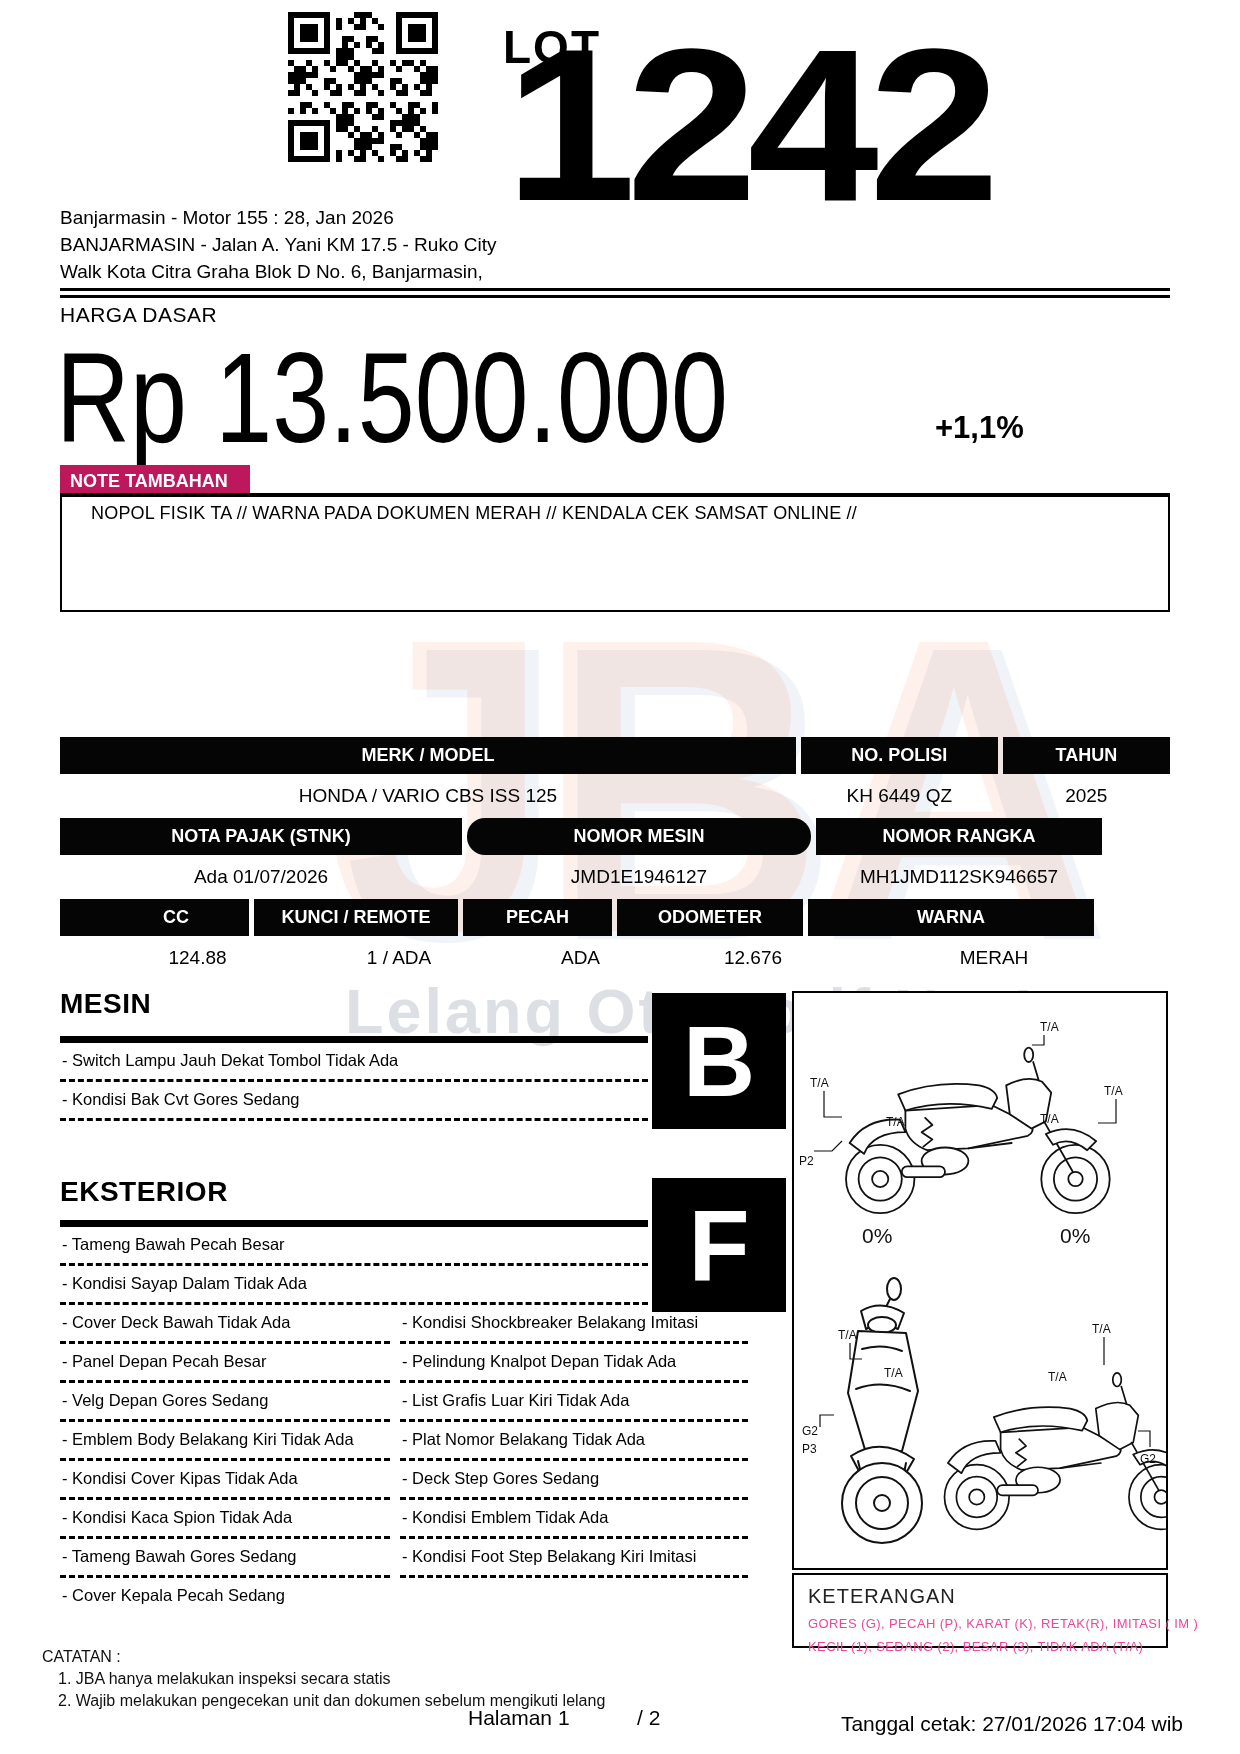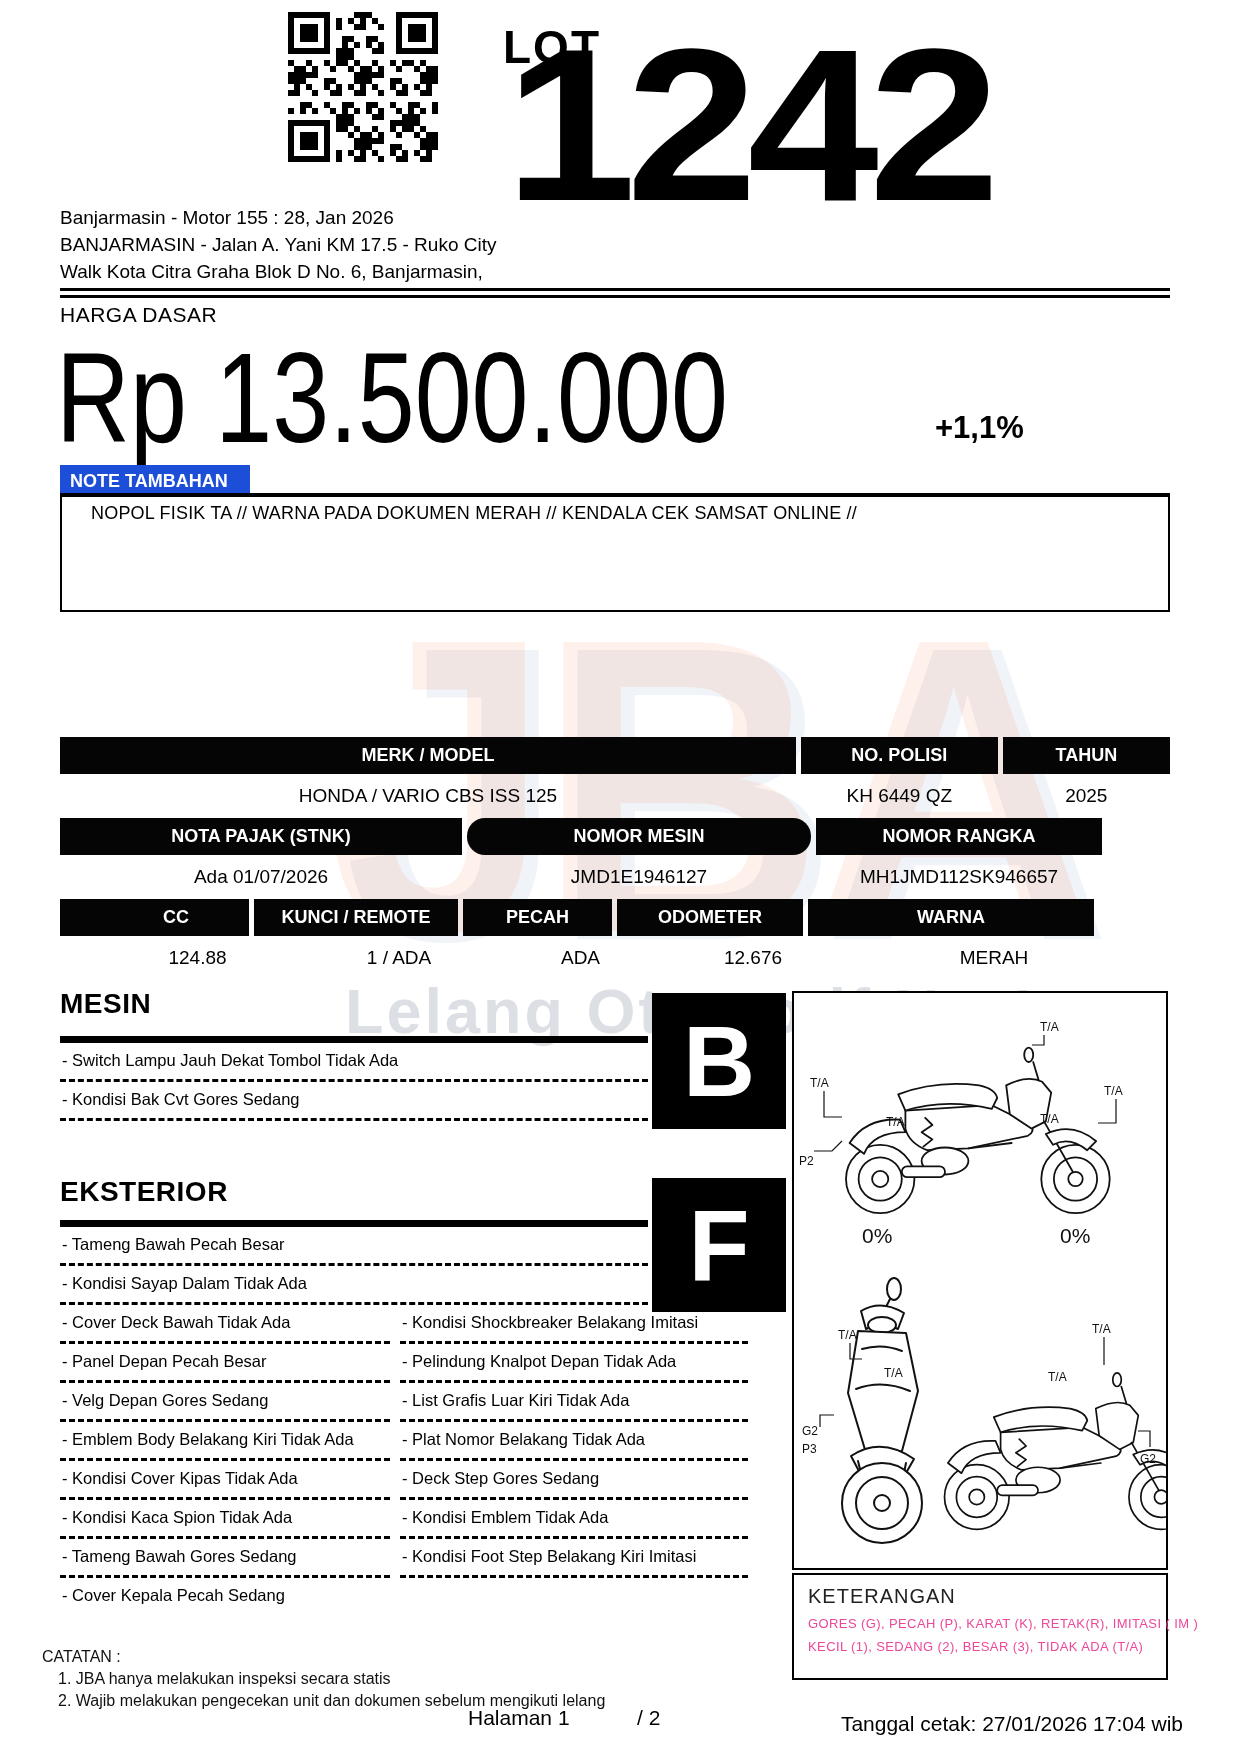--- a/index.html
+++ b/index.html
@@ -28,21 +28,21 @@
   .double-rule{left:60px;top:288px;width:1110px;height:4px;
       border-top:3px solid #000;border-bottom:3px solid #000;}
 
   
   .harga-label{left:60px;top:303px;font-size:21px;letter-spacing:0.5px;}
   .price{left:56px;top:334px;font-size:128px;font-weight:400;line-height:1;white-space:nowrap;
       transform:scaleX(0.8);transform-origin:left top;}
   .price-change{left:935px;top:410px;font-size:31px;font-weight:700;}
 
   
-  .note-label{left:60px;top:465px;width:190px;height:32px;background:#1d4ed8;color:#fff;
+  .note-label{left:60px;top:465px;width:190px;height:32px;background:#be185d;color:#fff;
       font-size:18px;font-weight:700;line-height:32px;padding-left:10px;box-sizing:border-box;}
   .note-box{left:60px;top:493px;width:1110px;height:119px;box-sizing:border-box;
       border:2px solid #000;border-top:4px solid #000;}
   .note-text{padding:6px 8px;font-size:18px;letter-spacing:0.2px;margin-left:21px;}
 
   
   .vtable{left:60px;top:737px;width:1110px;}
   .vrow{display:flex;gap:5px;}
   .hcell{background:#050505;color:#fff;font-weight:700;font-size:18px;height:37px;
       display:flex;align-items:center;justify-content:center;box-sizing:border-box;}
@@ -74,21 +74,21 @@
   .diagram-panel{left:792px;top:991px;width:376px;height:579px;box-sizing:border-box;
       border:2px solid #000;background:#fff;}
   .dsvg{position:absolute;left:0;}
   .dsvg text{font-family:"Liberation Sans",sans-serif;font-size:12px;fill:#111;}
   .dsvg text.pct{font-size:21px;}
   .sline{fill:#fff;stroke:#111;stroke-width:2;stroke-linejoin:round;}
   .sstroke{fill:none;stroke:#111;stroke-width:2;stroke-linejoin:round;stroke-linecap:round;}
   .leader{fill:none;stroke:#111;stroke-width:1.2;}
 
   
-  .ket-box{left:792px;top:1573px;width:376px;height:107px;box-sizing:border-box;
+  .ket-box{left:792px;top:1573px;width:376px;height:75px;box-sizing:border-box;
       border:2px solid #000;padding:10px 0 0 14px;}
   .ket-title{font-size:20px;letter-spacing:1px;color:#222;}
   .ket-line{font-size:13px;letter-spacing:0.4px;color:#ec4899;margin-top:8px;white-space:nowrap;}
 
   
   .catatan{left:42px;top:1646px;font-size:16px;line-height:22px;color:#111;}
   .catatan .cat-items{padding-left:16px;}
   .footer-page{left:468px;top:1706px;font-size:21px;}
   .footer-of{left:637px;top:1706px;font-size:21px;}
   .footer-printed{right:57px;top:1712px;font-size:21px;}

